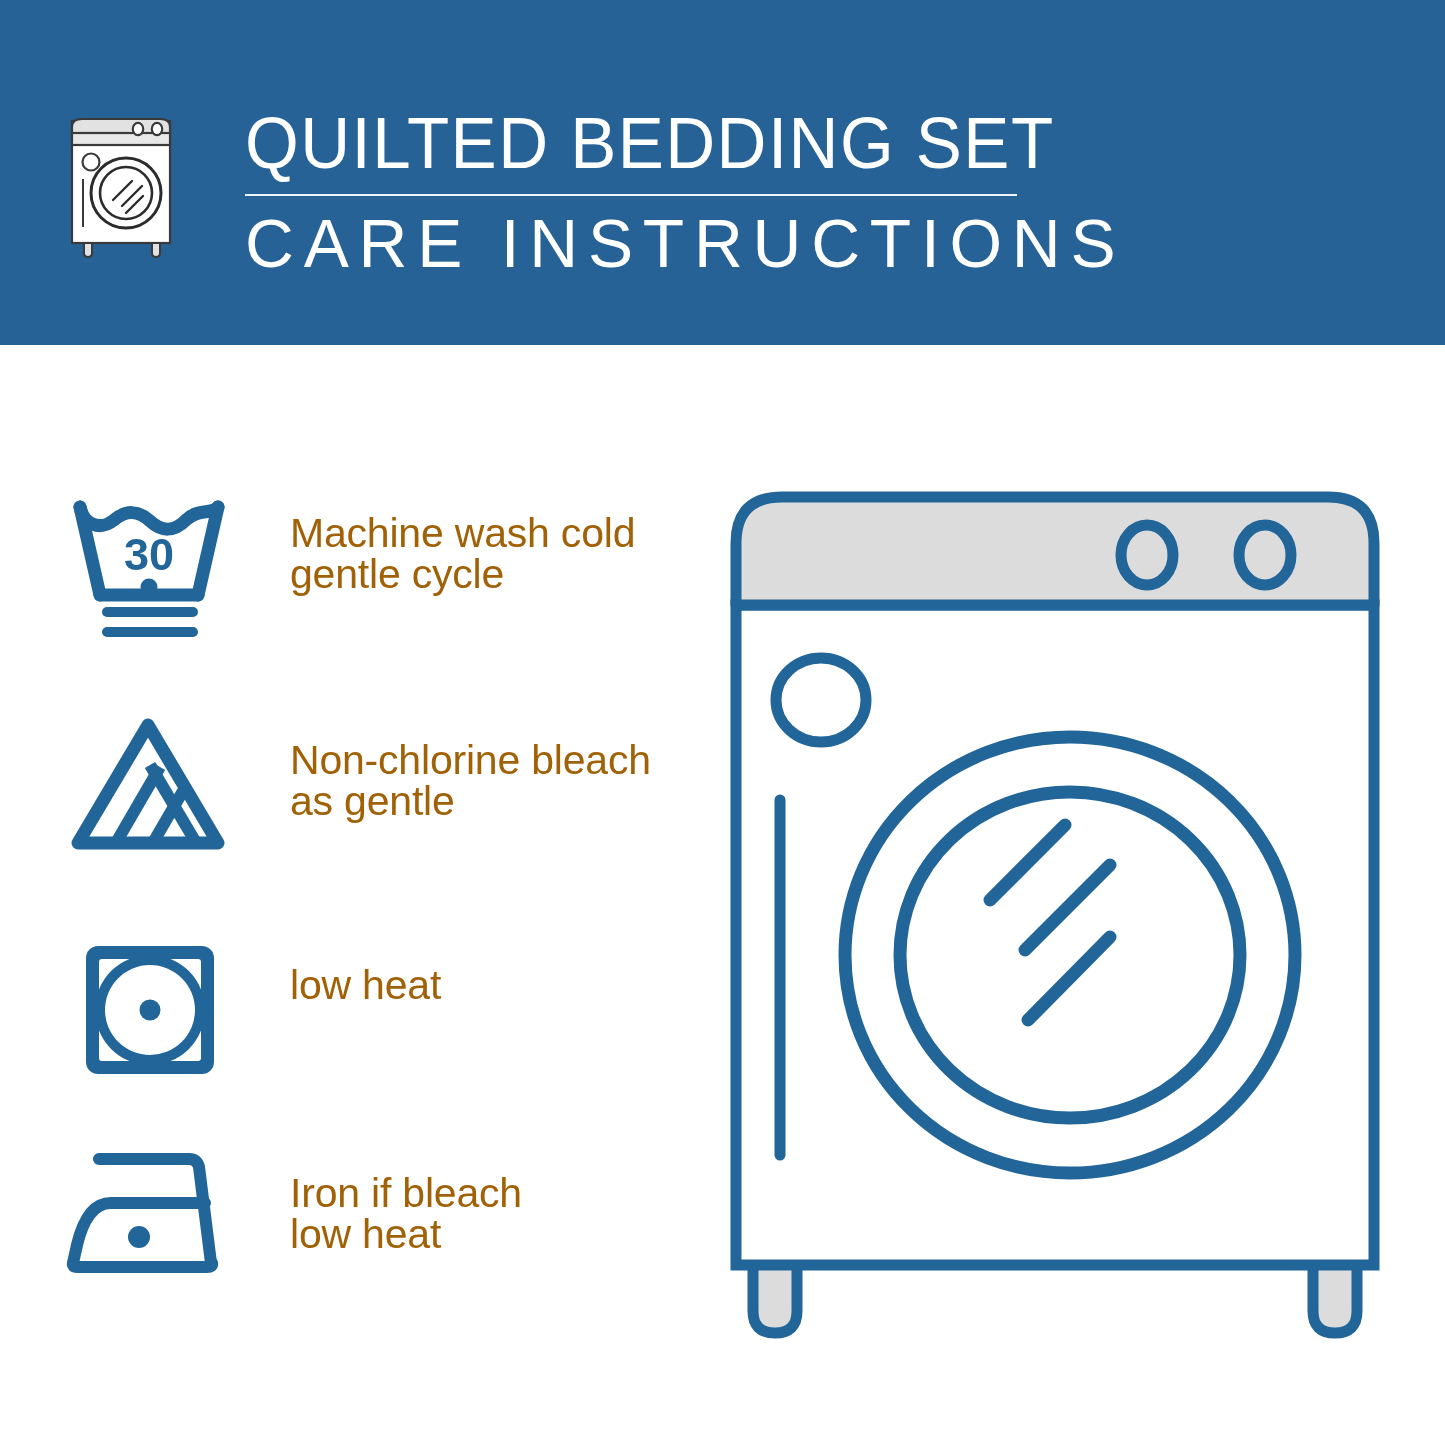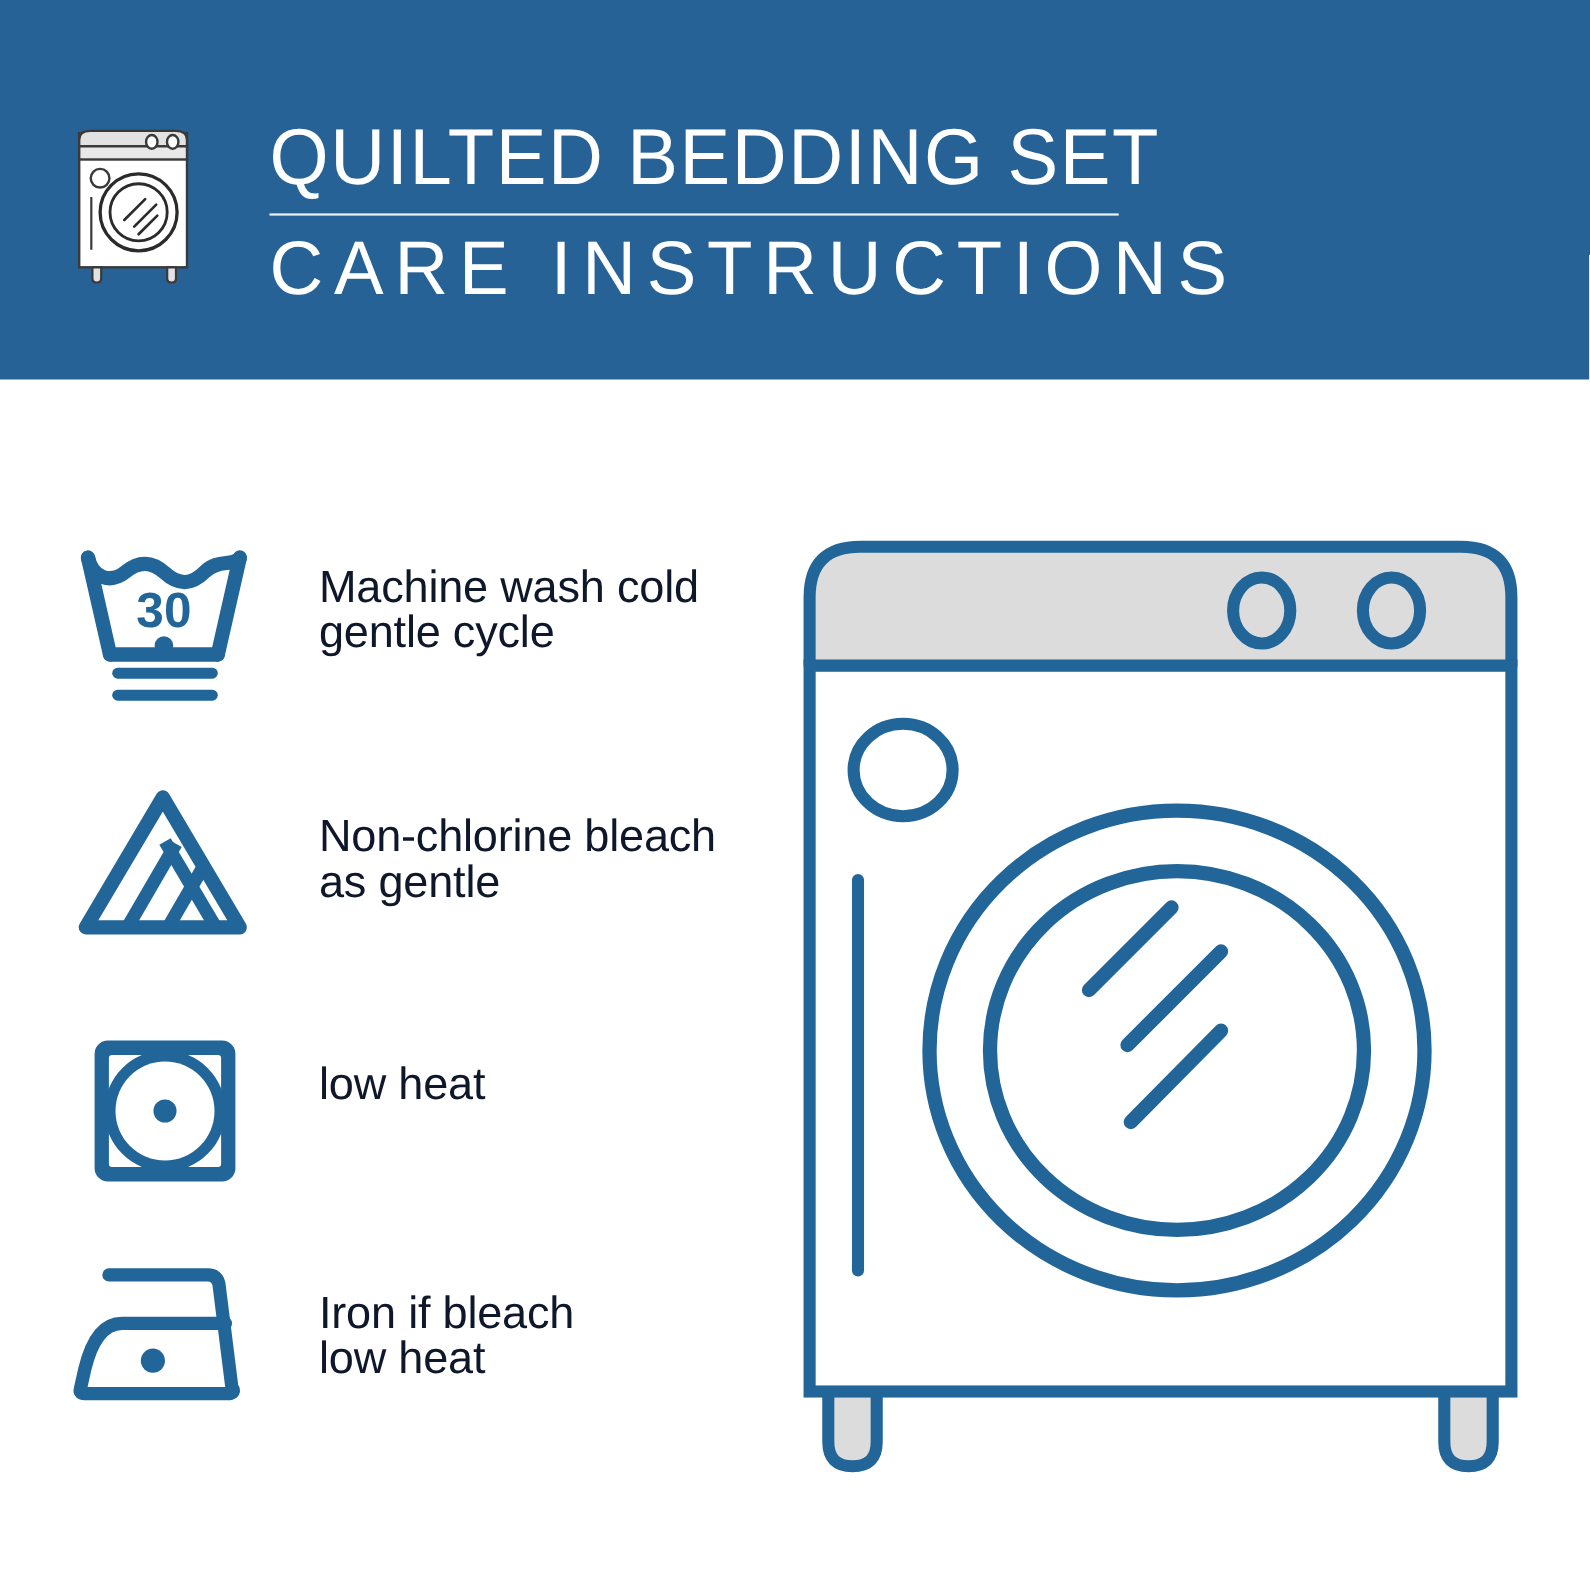--- a/index.html
+++ b/index.html
@@ -91,21 +91,21 @@
     left: 70px;
     top: 0;
     width: 170px;
     height: 150px;
   }
   .care-text {
     position: absolute;
     left: 290px;
     top: 0;
     width: 400px;
-    color: #0f172a;
+    color: #a16207;
     font-size: 41px;
     line-height: 41px;
     font-weight: 400;
     letter-spacing: -0.2px;
   }
   .care-text .line {
     display: block;
     margin-bottom: 0px;
   }
 

